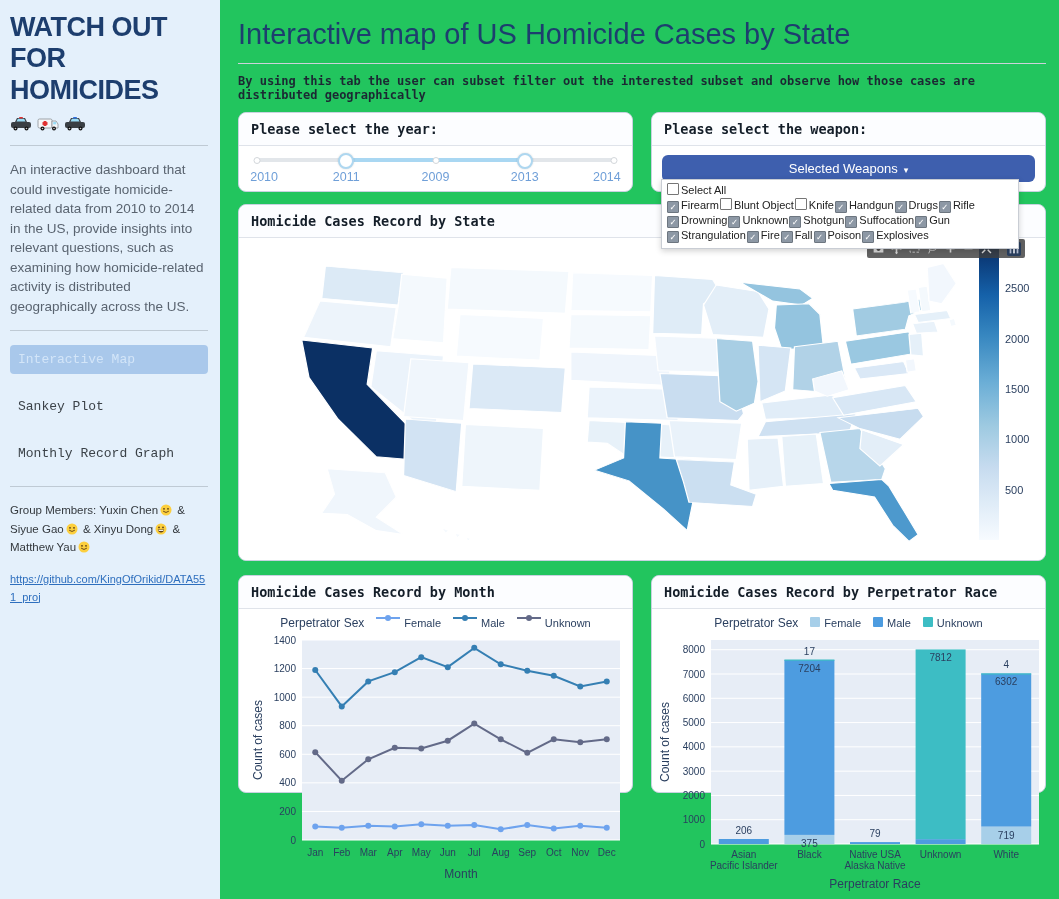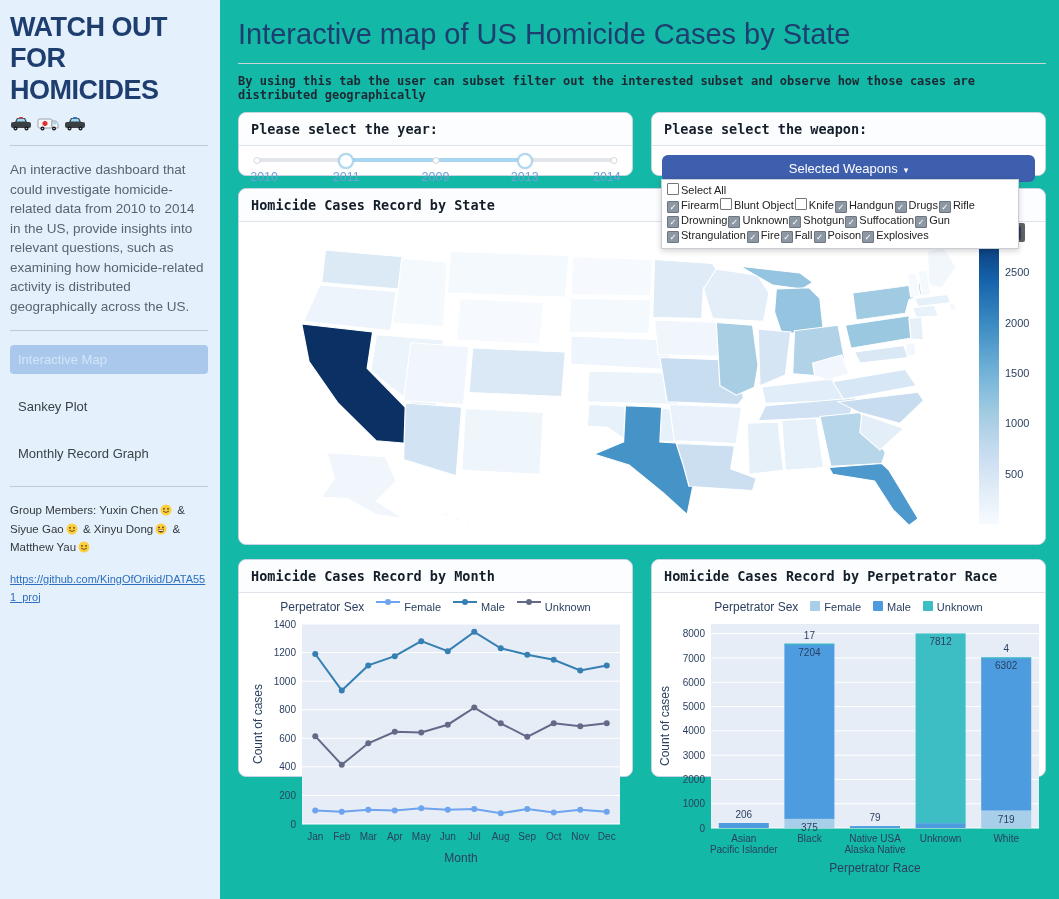--- a/index.html
+++ b/index.html
@@ -4,33 +4,33 @@
 <style>
   html,body{margin:0;padding:0;background:#fff;font-family:"Liberation Sans",sans-serif;}
   .app{position:relative;width:1059px;height:899px;overflow:hidden;background:#fff;}
   
   .sidebar{position:absolute;left:0;top:0;width:220px;height:899px;background:#e4f0fb;box-sizing:border-box;padding:12px 12px 12px 10px;}
   .sb-title{margin:0;color:#1d3e6e;font-size:27px;line-height:1.16;font-weight:600;letter-spacing:-.5px;}
   .emoji-row{margin:10px 0 4px;display:flex;gap:5px;align-items:center;}
   .sb-sub{color:#1d5a96;font-size:16px;line-height:1.25;margin:2px 0 0;}
   .sidebar hr{border:none;border-top:1px solid #bfcad4;margin:14px 0;}
   .sb-desc{color:#5a6470;font-size:13.5px;line-height:1.45;margin:0;}
-  .nav-item{font-size:13px;color:#3b4248;padding:7px 8px;margin:0 0 18px;border-radius:4px;cursor:pointer;}
+  .nav-item{font-size:13px;color:#3b4248;padding:7px 8px;margin:0 0 18px;border-radius:4px;cursor:pointer;font-family:Liberation Mono, monospace;}
   .nav-item.active{background:#a9c8eb;color:#d3e5f8;}
   .sb-members{font-size:11.5px;color:#33383d;line-height:1.6;margin:0 0 12px;}
   .sb-members svg{vertical-align:-2px;margin:0 2px;}
   .repo-link{font-size:11px;color:#2e6fbe;text-decoration:underline;word-break:break-all;}
   
-  .main{position:absolute;left:220px;top:0;right:0;bottom:0;box-sizing:border-box;padding:10px 13px 0 18px;background:#14b8a6;}
+  .main{position:absolute;left:220px;top:0;right:0;bottom:0;box-sizing:border-box;padding:10px 13px 0 18px;background:#22c55e;}
   .page-title{margin:8px 0 0;color:#1d3e6e;font-size:29px;font-weight:500;border-bottom:1px solid #ccd2da;padding-bottom:12px;}
   .note{font-family:"DejaVu Sans Mono",monospace;font-weight:bold;font-size:12px;color:#1c2833;margin:10px 0 10px;}
   .card{background:#fff;border:1px solid #c8d2e0;border-radius:8px;box-sizing:border-box;}
   .card-header{font-family:"DejaVu Sans Mono",monospace;font-weight:bold;font-size:13.5px;color:#141e29;padding:8px 12px;border-bottom:1px solid #dfe3ea;background:#fcfdff;border-radius:8px 8px 0 0;}
   .filter-row{display:flex;gap:18px;margin-top:2px;}
-  .filter-card{flex:1;height:64px;position:relative;overflow:visible;}
+  .filter-card{flex:1;height:80px;position:relative;overflow:visible;}
   
   .slider-body{position:relative;height:45px;margin:0 18px;}
   .rail{position:absolute;left:0;right:0;top:12px;height:4px;background:#e2e6ea;border-radius:2px;}
   .track{position:absolute;left:25%;width:50%;top:12px;height:4px;background:#a9d7f2;border-radius:2px;}
   .dot{position:absolute;top:11px;width:5px;height:5px;border:1px solid #d3d7db;background:#fff;border-radius:50%;transform:translateX(-50%);}
   .handle{position:absolute;top:7px;width:12px;height:12px;border:2px solid #aed7f0;background:#fff;border-radius:50%;transform:translateX(-50%);box-shadow:0 0 2px rgba(0,0,0,.15);cursor:pointer;}
   .slider-labels{position:absolute;left:0;right:0;top:24px;}
   .slider-labels span{position:absolute;transform:translateX(-50%);font-size:12.5px;color:#6f9fd8;}
   
   .weapon-body{padding:9px 10px;}

